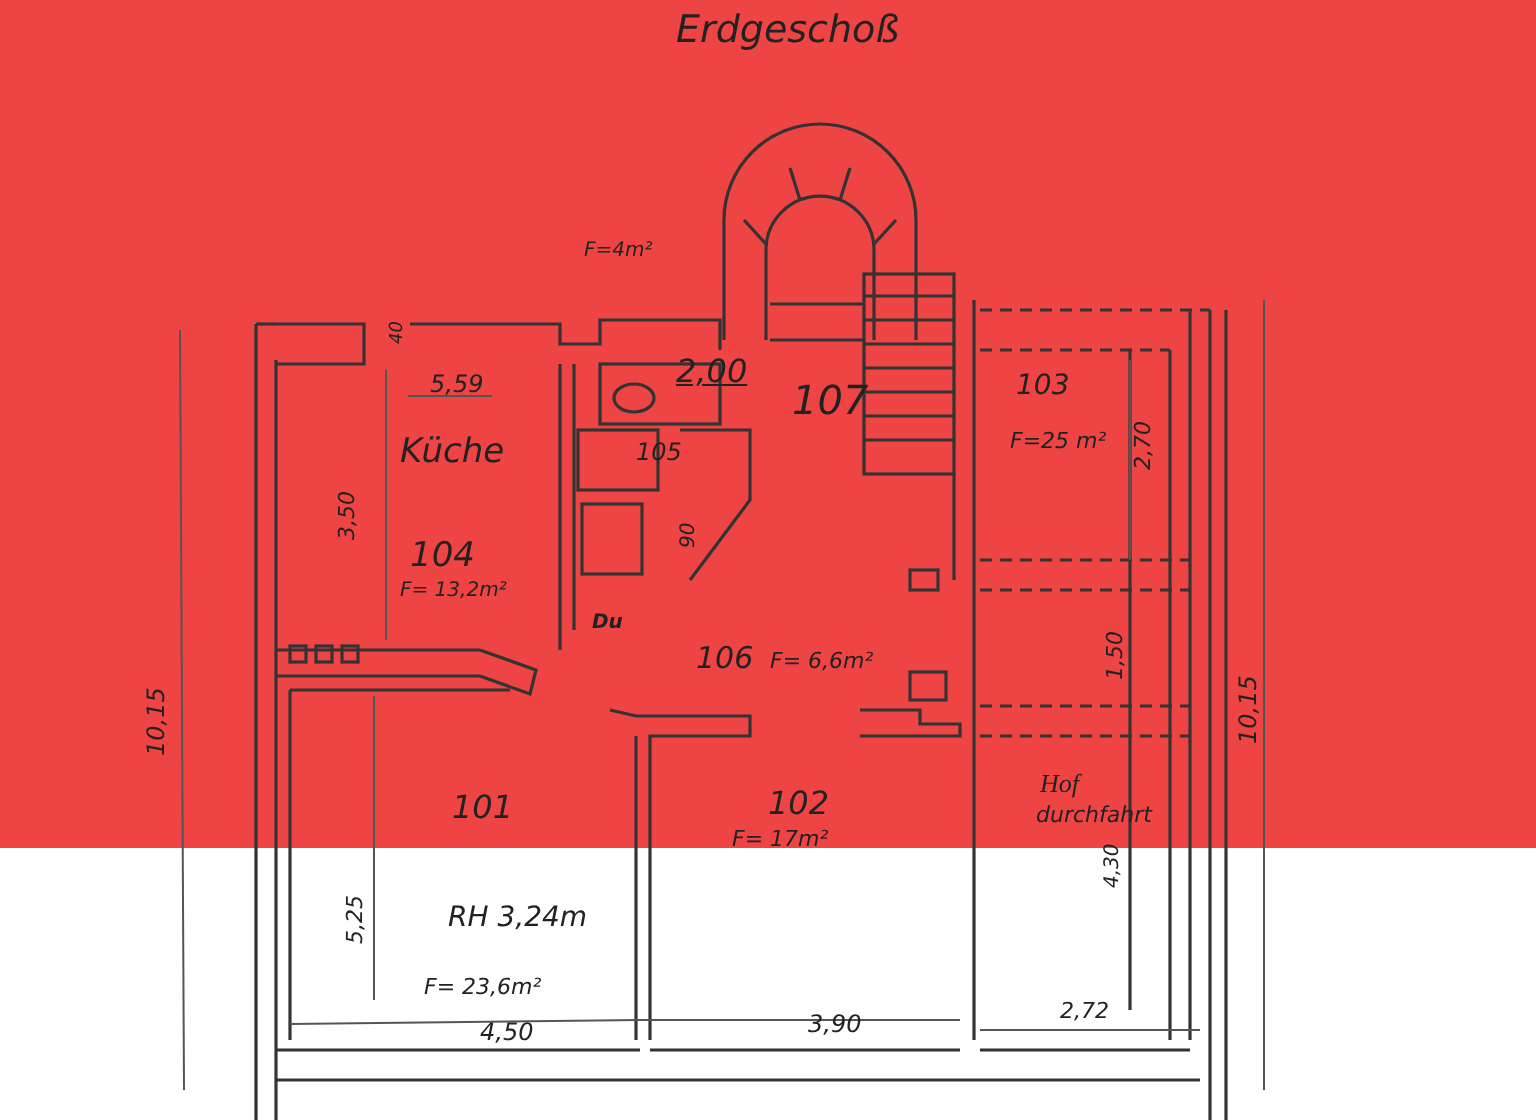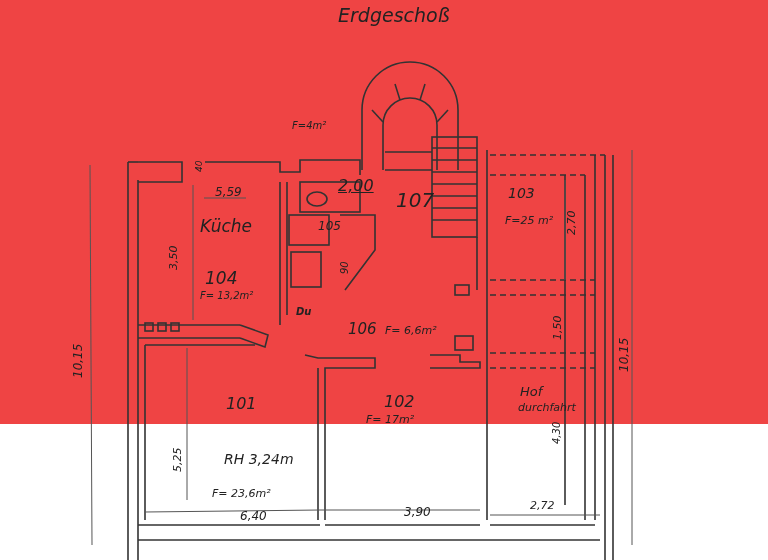--- a/index.html
+++ b/index.html
@@ -124,26 +124,26 @@
   <div class="lbl rot" style="left:566px;top:235px;font-size:11px;transform:rotate(-90deg);">2,70</div>
 
   <div class="lbl" style="left:348px;top:322px;font-size:15px;">106</div>
   <div class="lbl" style="left:385px;top:325px;font-size:11px;">F= 6,6m²</div>
   <div class="lbl rot" style="left:552px;top:340px;font-size:11px;transform:rotate(-90deg);">1,50</div>
 
   <div class="lbl" style="left:226px;top:396px;font-size:16px;">101</div>
   <div class="lbl" style="left:224px;top:452px;font-size:14px;">RH 3,24m</div>
   <div class="lbl" style="left:212px;top:488px;font-size:11px;">F= 23,6m²</div>
   <div class="lbl rot" style="left:172px;top:472px;font-size:11px;transform:rotate(-90deg);">5,25</div>
-  <div class="lbl" style="left:240px;top:510px;font-size:12px;">6,40</div>
+  <div class="lbl" style="left:240px;top:510px;font-size:12px;">4,50</div>
 
   <div class="lbl" style="left:384px;top:394px;font-size:16px;">102</div>
   <div class="lbl" style="left:366px;top:414px;font-size:11px;text-align:right;">F= 17m²</div>
   <div class="lbl" style="left:404px;top:506px;font-size:12px;">3,90</div>
 
-  <div class="lbl" style="left:520px;top:385px;font-size:13px;">Hof</div>
+  <div class="lbl" style="left:520px;top:385px;font-size:13px;font-family:Liberation Serif, serif;">Hof</div>
   <div class="lbl" style="left:518px;top:402px;font-size:11px;">durchfahrt</div>
   <div class="lbl rot" style="left:552px;top:444px;font-size:10px;transform:rotate(-90deg);">4,30</div>
   <div class="lbl" style="left:530px;top:500px;font-size:11px;text-align:center;">2,72</div>
 
   <div class="lbl rot" style="left:72px;top:378px;font-size:12px;transform:rotate(-90deg);">10,15</div>
   <div class="lbl rot" style="left:618px;top:372px;font-size:12px;transform:rotate(-90deg);">10,15</div>
 </div>
 
 </body></html>

